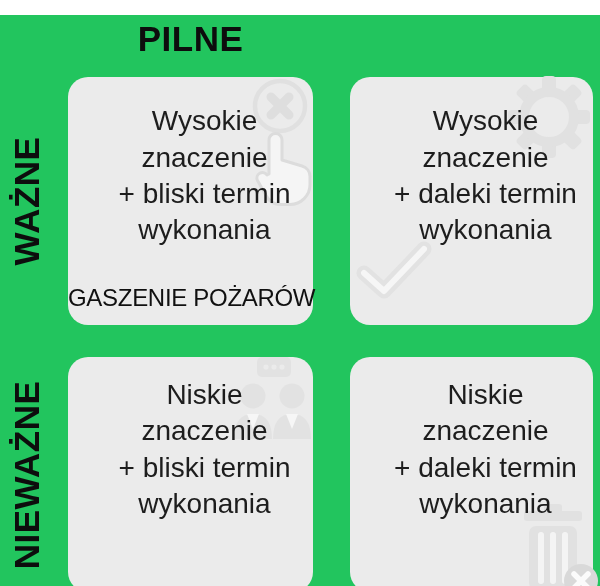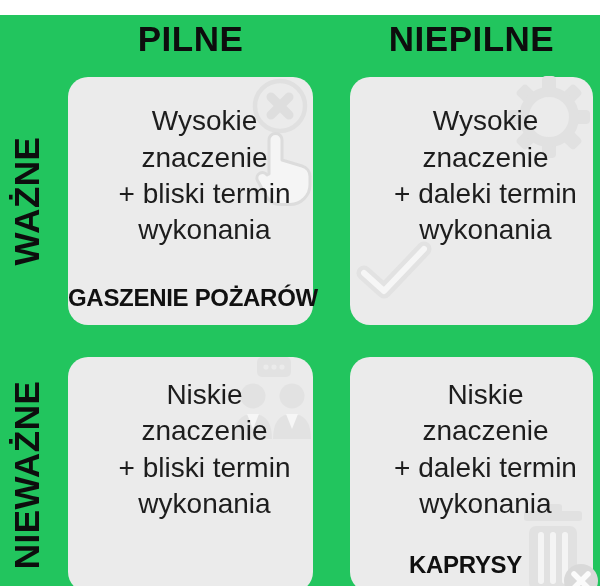--- a/index.html
+++ b/index.html
@@ -30,36 +30,35 @@
   .box.br { left:350px; top:342px; width:243px; height:235px; }
   .desc {
     position:absolute; left:0; right:0; top:0; bottom:50px;
     display:flex; align-items:center; justify-content:center;
     text-align:center; white-space:pre-line;
     font-size:28px; line-height:1.3; color:#1d1d1d; z-index:2;padding-left:28px;
   }
   .category {
     position:absolute; left:0; right:12px; bottom:13px;
     text-align:center; white-space:nowrap;
-    font-size:24px; font-weight:700; color:#101010; letter-spacing:-.3px; z-index:2;
+    font-size:24px; font-weight:400; color:#101010; letter-spacing:-.3px; z-index:2;
   }
   .icon { position:absolute; z-index:1; pointer-events:none; }
   .icon.click-cancel { top:-3px; right:-8px; }
   .icon.gear         { top:-2px; right:2px; }
   .icon.check        { left:2px; bottom:24px; }
   .icon.people       { top:-2px; right:-4px; }
   .icon.trash        { right:-10px; bottom:-10px; }
 </style>
 </head>
 <body>
 
 <div class="stage">
 
   <div class="col-header left">PILNE</div>
-  <div class="col-header right">NIEPILNE</div>
 
   <div class="row-label top">WAŻNE</div>
   <div class="row-label bottom">NIEWAŻNE</div>
 
   <div class="box tl">
     <svg class="icon click-cancel" width="82" height="136" viewBox="0 0 82 136">
       <circle cx="41" cy="32" r="25" fill="none" stroke="#e0e0e0" stroke-width="4.5"></circle>
       <g stroke="#dedede" stroke-width="9" stroke-linecap="round">
         <line x1="32" y1="23" x2="50" y2="41"></line>
         <line x1="50" y1="23" x2="32" y2="41"></line>
@@ -133,16 +132,15 @@
       <circle cx="74" cy="79" r="17" fill="#d9d9d9"></circle>
       <g stroke="#fbfbfb" stroke-width="5.5" stroke-linecap="round">
         <line x1="67" y1="72" x2="81" y2="86"></line>
         <line x1="81" y1="72" x2="67" y2="86"></line>
       </g>
     </svg>
     <div class="desc">Niskie
 znaczenie
 + daleki termin
 wykonania</div>
-    <div class="category">KAPRYSY</div>
   </div>
 
 </div>
 
 </body></html>

